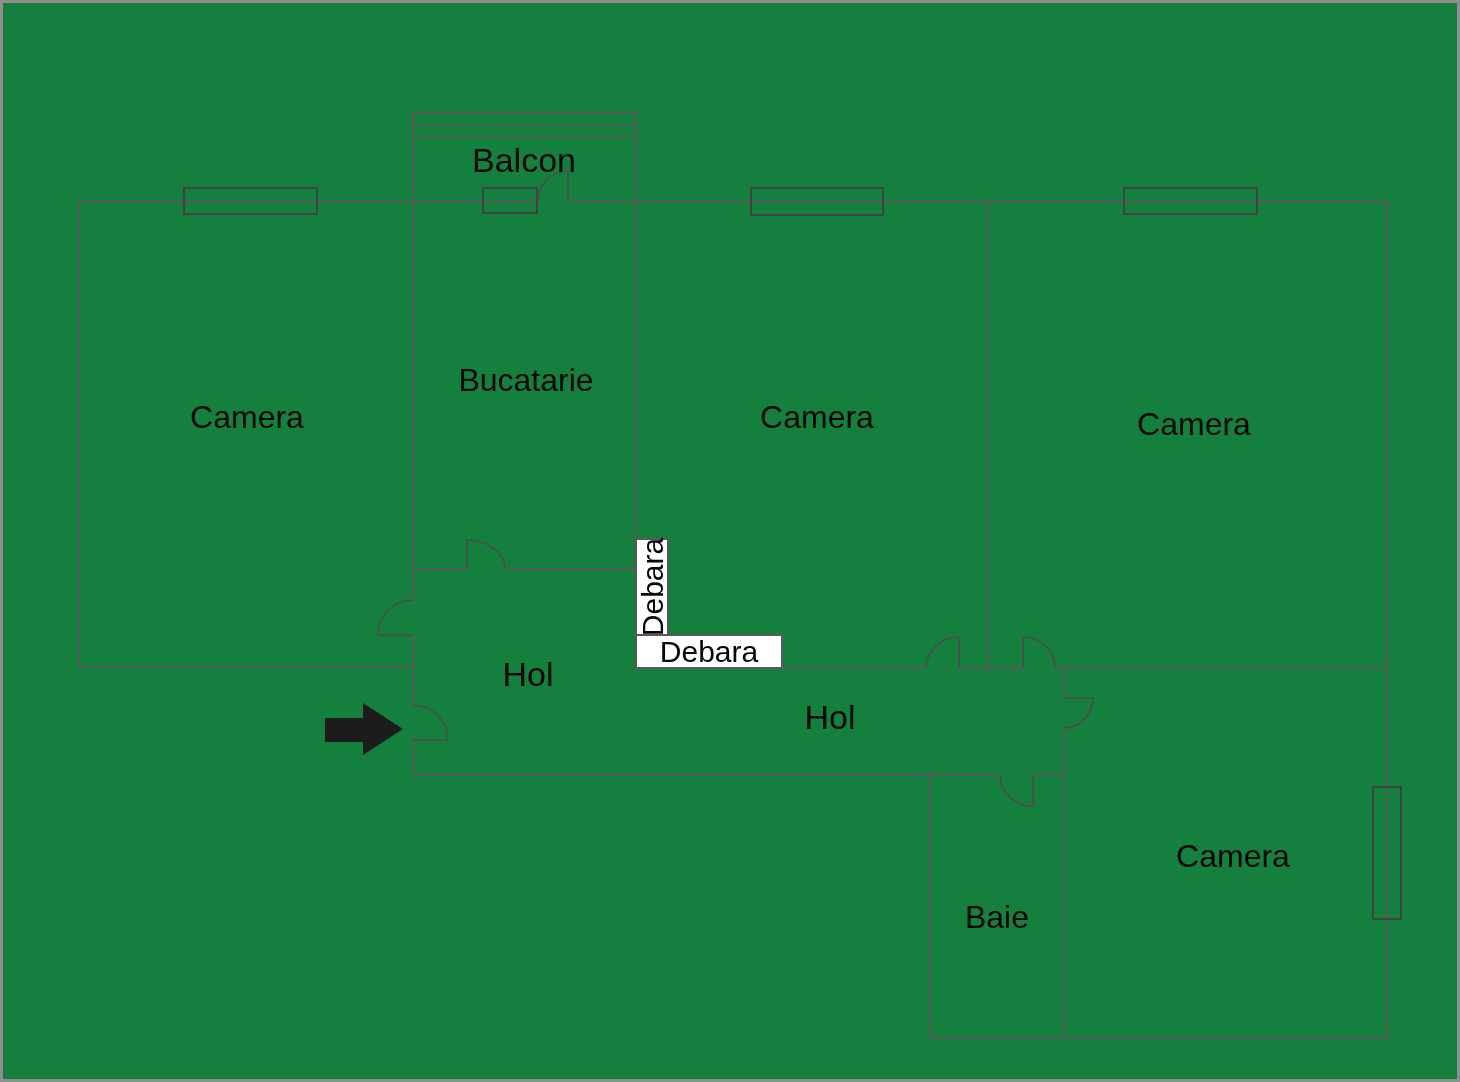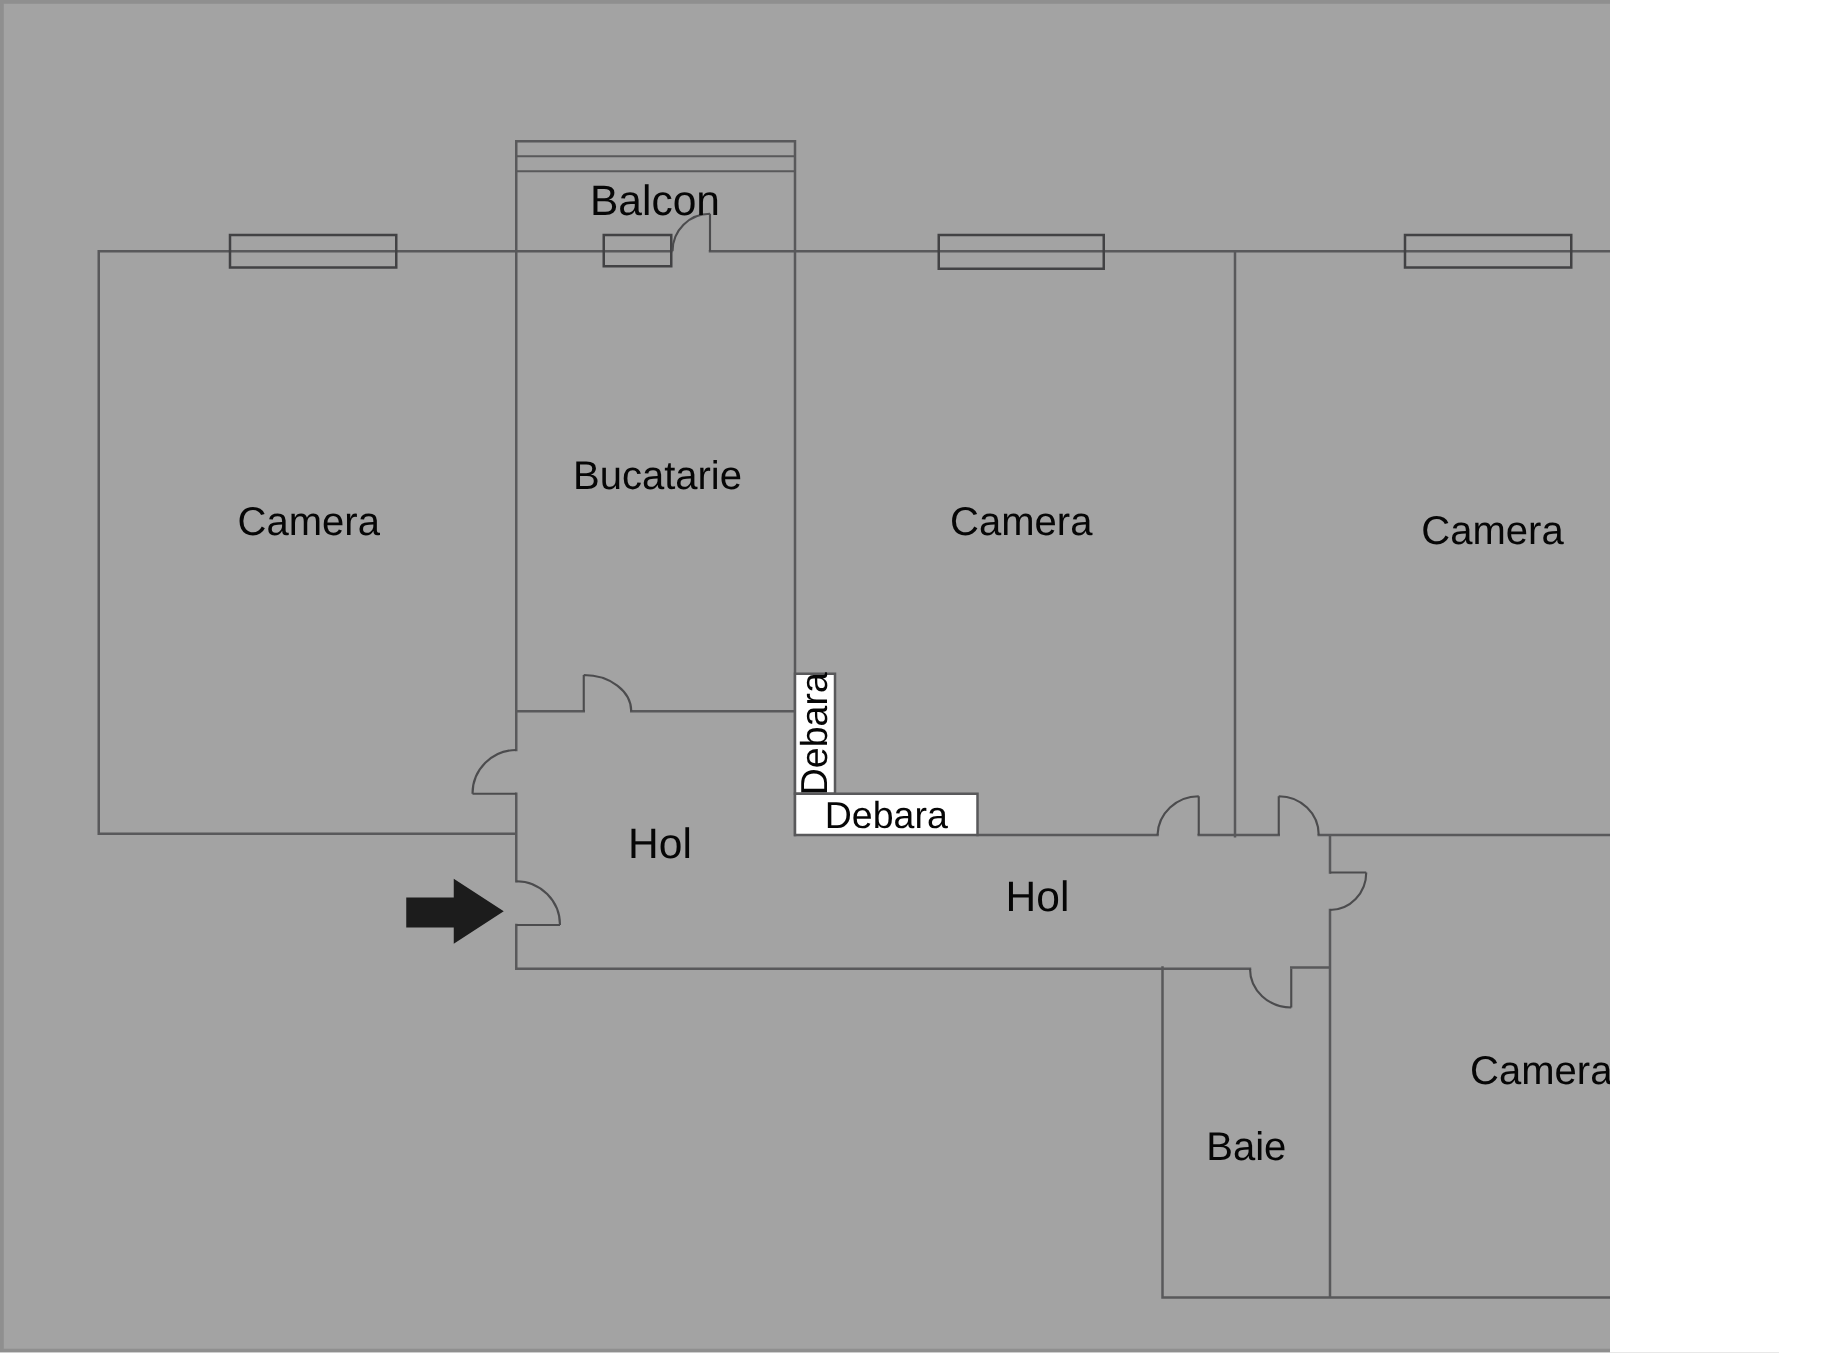--- a/index.html
+++ b/index.html
@@ -1,16 +1,16 @@
 <!DOCTYPE html>
 <html><head>
 <meta charset="utf-8">
 <style>
   html,body{margin:0;padding:0;background:#ffffff;}
-  .canvas{position:relative;width:1288px;height:1082px;background:#a3a3a3;overflow:hidden;}
+  .canvas{position:relative;width:1460px;height:1082px;background:#15803d;overflow:hidden;}
   svg{display:block;}
   .room-label{font-family:"Liberation Sans","DejaVu Sans",sans-serif;fill:#060606;}
   .fs32{font-size:32px;}
   .fs34{font-size:34px;}
   .fs30{font-size:30px;}
   .walls{stroke:#59595b;stroke-width:2;fill:none;stroke-linecap:square;}
   .railing{stroke:#59595b;stroke-width:1.6;fill:none;}
   .window{stroke:#424244;stroke-width:2;fill:none;}
   .door{stroke:#4c4c4e;stroke-width:1.7;fill:none;}
   .border-rect{stroke:#8f8f8f;stroke-width:3;fill:none;}

